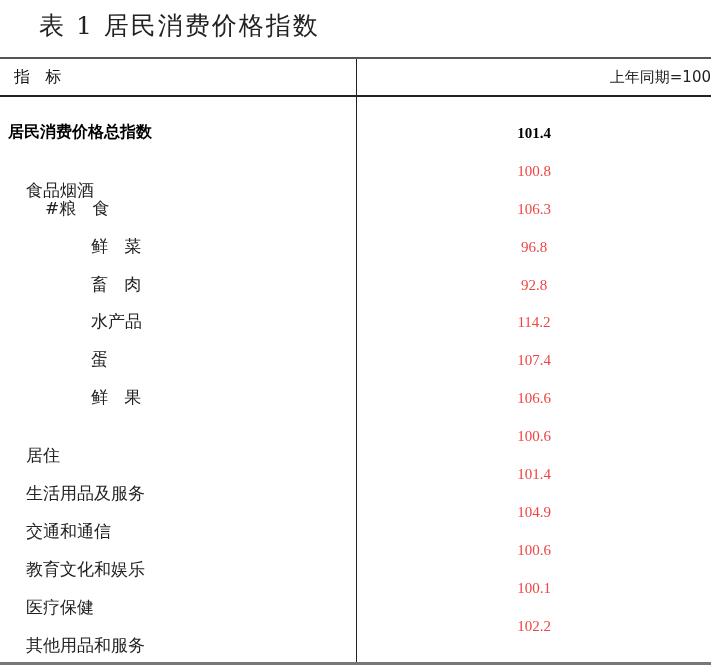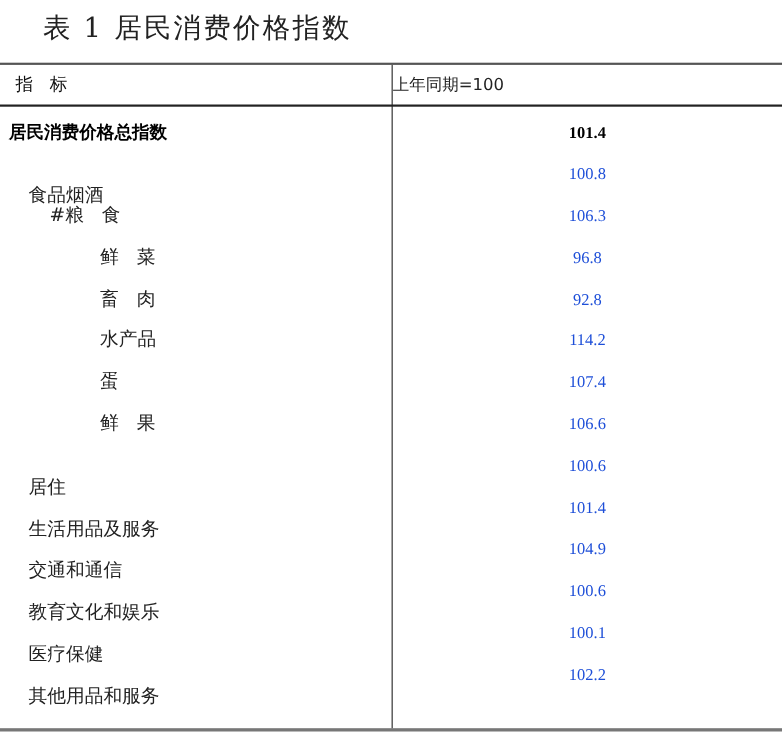--- a/index.html
+++ b/index.html
@@ -64,29 +64,29 @@
       font-family: "DejaVu Sans", "Liberation Sans", sans-serif;
       font-size: 16px;
       line-height: 22px;
       white-space: pre;
       color: #111;
     }
     .hdr-right {
       position: absolute;
       left: 357px; top: 9px;
       width: 354px;
-      text-align: left;
+      text-align: right;
       font-family: "DejaVu Sans", "Liberation Sans", sans-serif;
       font-size: 15px;
       line-height: 22px;
       color: #222;
     }
     .rows {
       position: absolute;
-      left: 0; top: 44px;
+      left: 0; top: 56px;
       width: 711px;
     }
     .row {
       position: relative;
       height: 37.9px;
       width: 711px;
     }
     .row .label {
       position: absolute;
       top: 8px;
@@ -96,21 +96,21 @@
       color: #222;
     }
     .row .value {
       position: absolute;
       left: 357px; top: 9px;
       width: 354px;
       text-align: center;
       font-family: "Liberation Serif", "DejaVu Serif", serif;
       font-size: 15px;
       line-height: 22px;
-      color: #1d4ed8;
+      color: #ef4444;
     }
     .row.bold .label {
       font-family: "DejaVu Sans", "Liberation Sans", sans-serif;
       font-weight: bold;
       font-size: 16px;
       color: #000;
     }
     .row.bold .value {
       font-weight: bold;
       color: #000;

